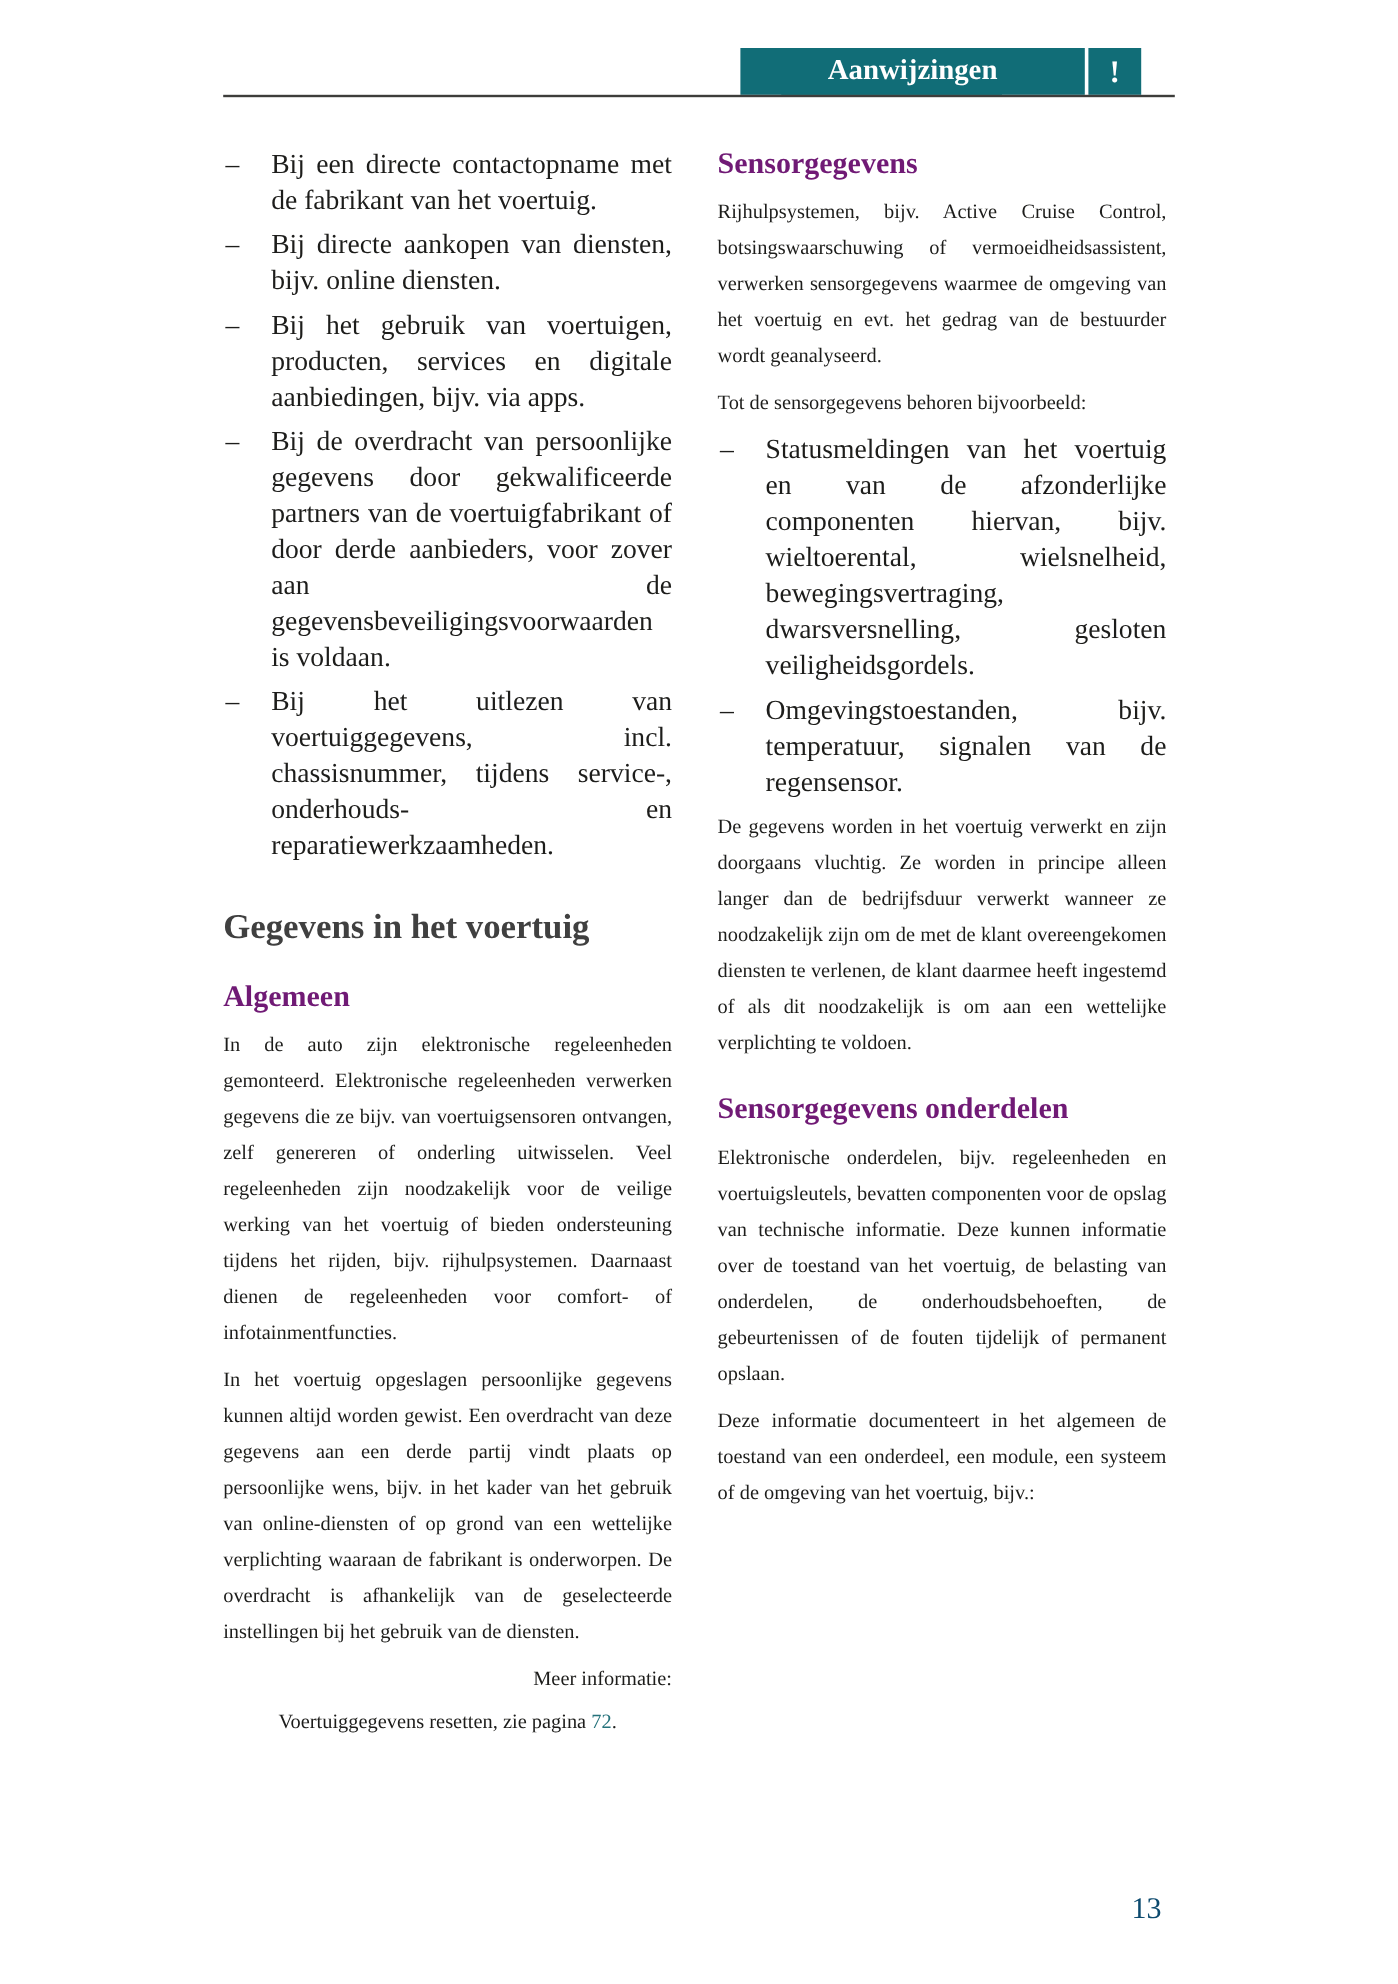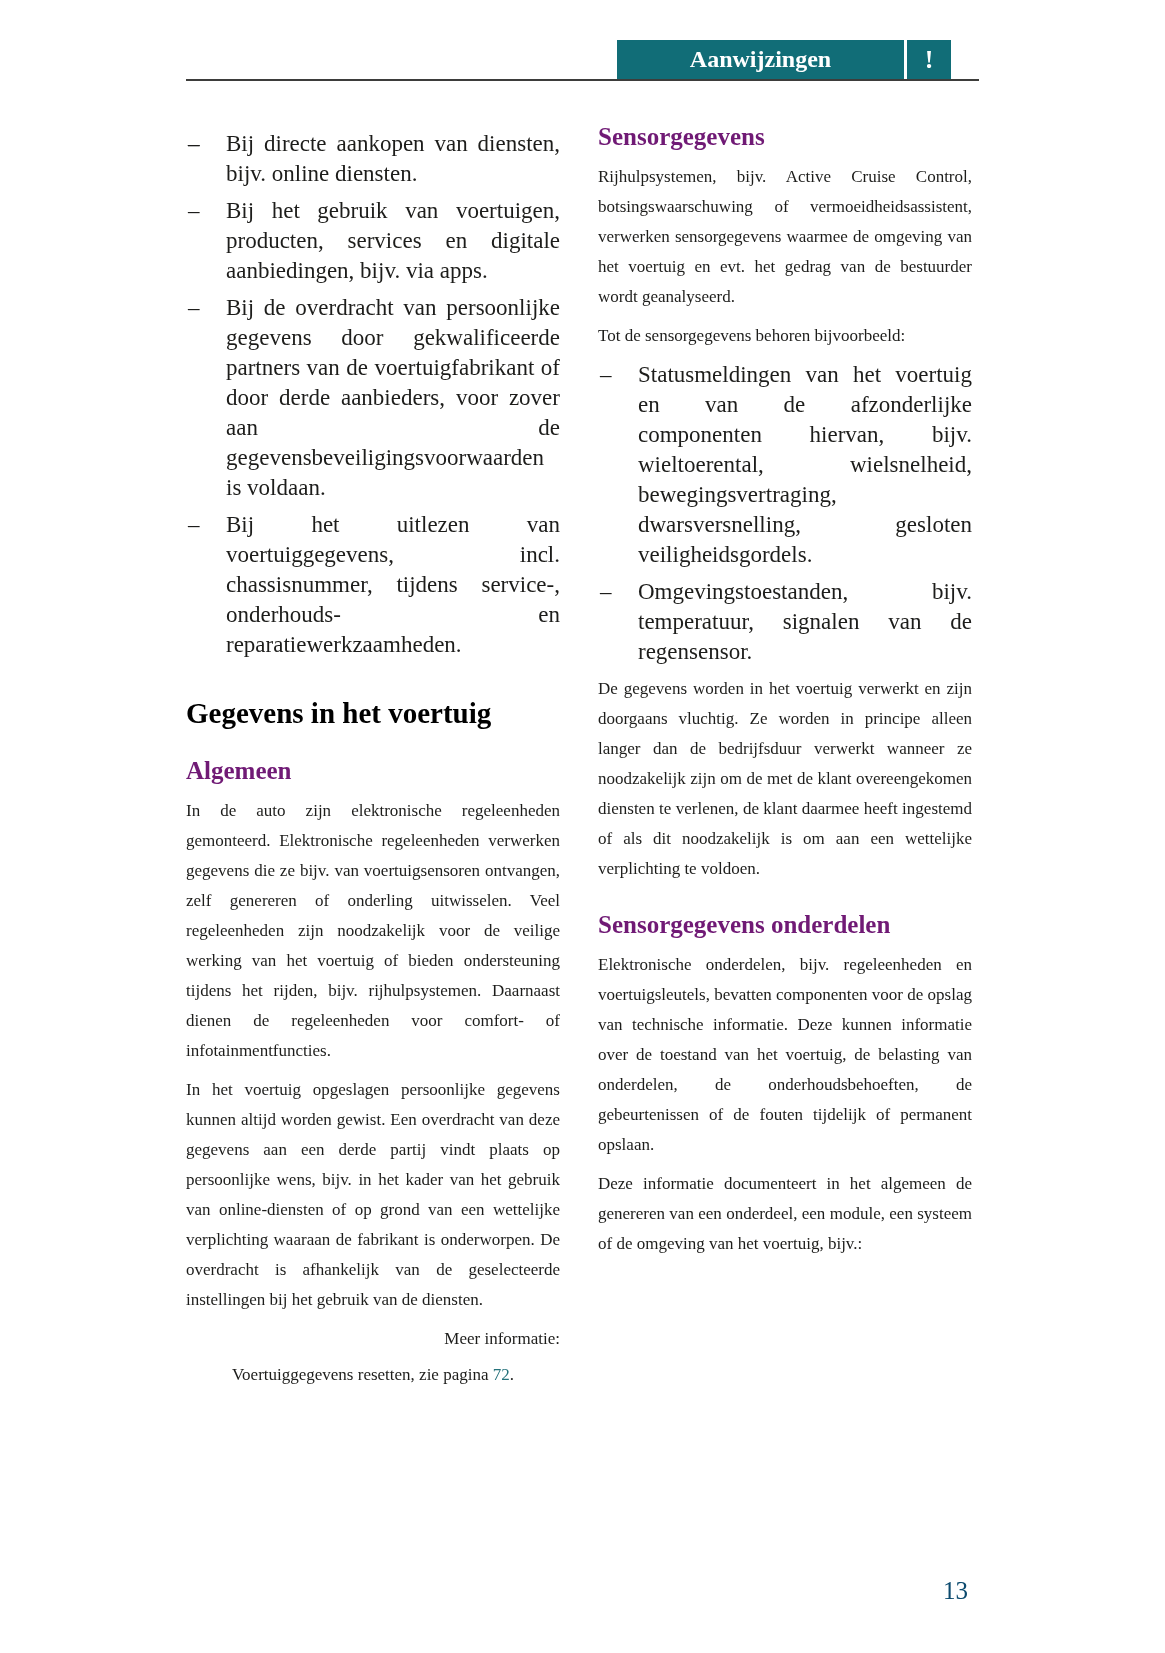--- a/index.html
+++ b/index.html
@@ -88,21 +88,21 @@
     text-align:justify;
     margin-bottom:7px;
   }
   .li .dash {
     position:absolute;
     left:2px; top:0;
   }
   .bullet-list { margin-bottom:6px; }
 
   .h1 {
-    color:#000000;
+    color:#404040;
     font-size:29px;
     font-weight:bold;
     line-height:34px;
     margin-top:36px;
     margin-bottom:4px;
   }
   .h2 {
     color:#701a75;
     font-size:25px;
     font-weight:bold;
@@ -146,20 +146,21 @@
   </div>
   <div class="rule"></div>
 
   <div class="content">
 
     <div class="col">
 
       <div class="bullet-list">
         <div class="li">
           <span class="dash">–</span>
+          <span>Bij een directe contactopname met de fabrikant van het voertuig.</span>
         </div>
         <div class="li">
           <span class="dash">–</span>
           <span>Bij directe aankopen van diensten, bijv. online diensten.</span>
         </div>
         <div class="li">
           <span class="dash">–</span>
           <span>Bij het gebruik van voertuigen, producten, services en digitale aanbiedingen, bijv. via apps.</span>
         </div>
         <div class="li">
@@ -196,20 +197,20 @@
         <div class="li">
           <span class="dash">–</span>
           <span>Omgevingstoestanden, bijv. temperatuur, signalen van de regensensor.</span>
         </div>
       </div>
 
       <p class="p">De gegevens worden in het voertuig verwerkt en zijn doorgaans vluchtig. Ze worden in principe alleen langer dan de bedrijfsduur verwerkt wanneer ze noodzakelijk zijn om de met de klant overeengekomen diensten te verlenen, de klant daarmee heeft ingestemd of als dit noodzakelijk is om aan een wettelijke verplichting te voldoen.</p>
 
       <div class="h2">Sensorgegevens onderdelen</div>
       <p class="p">Elektronische onderdelen, bijv. regeleenheden en voertuigsleutels, bevatten componenten voor de opslag van technische informatie. Deze kunnen informatie over de toestand van het voertuig, de belasting van onderdelen, de onderhoudsbehoeften, de gebeurtenissen of de fouten tijdelijk of permanent opslaan.</p>
-      <p class="p">Deze informatie documenteert in het algemeen de genereren van een onderdeel, een module, een systeem of de omgeving van het voertuig, bijv.:</p>
+      <p class="p">Deze informatie documenteert in het algemeen de toestand van een onderdeel, een module, een systeem of de omgeving van het voertuig, bijv.:</p>
     </div>
 
   </div>
 
   <div class="page-number">13</div>
 
 </div>
 
 </body></html>

